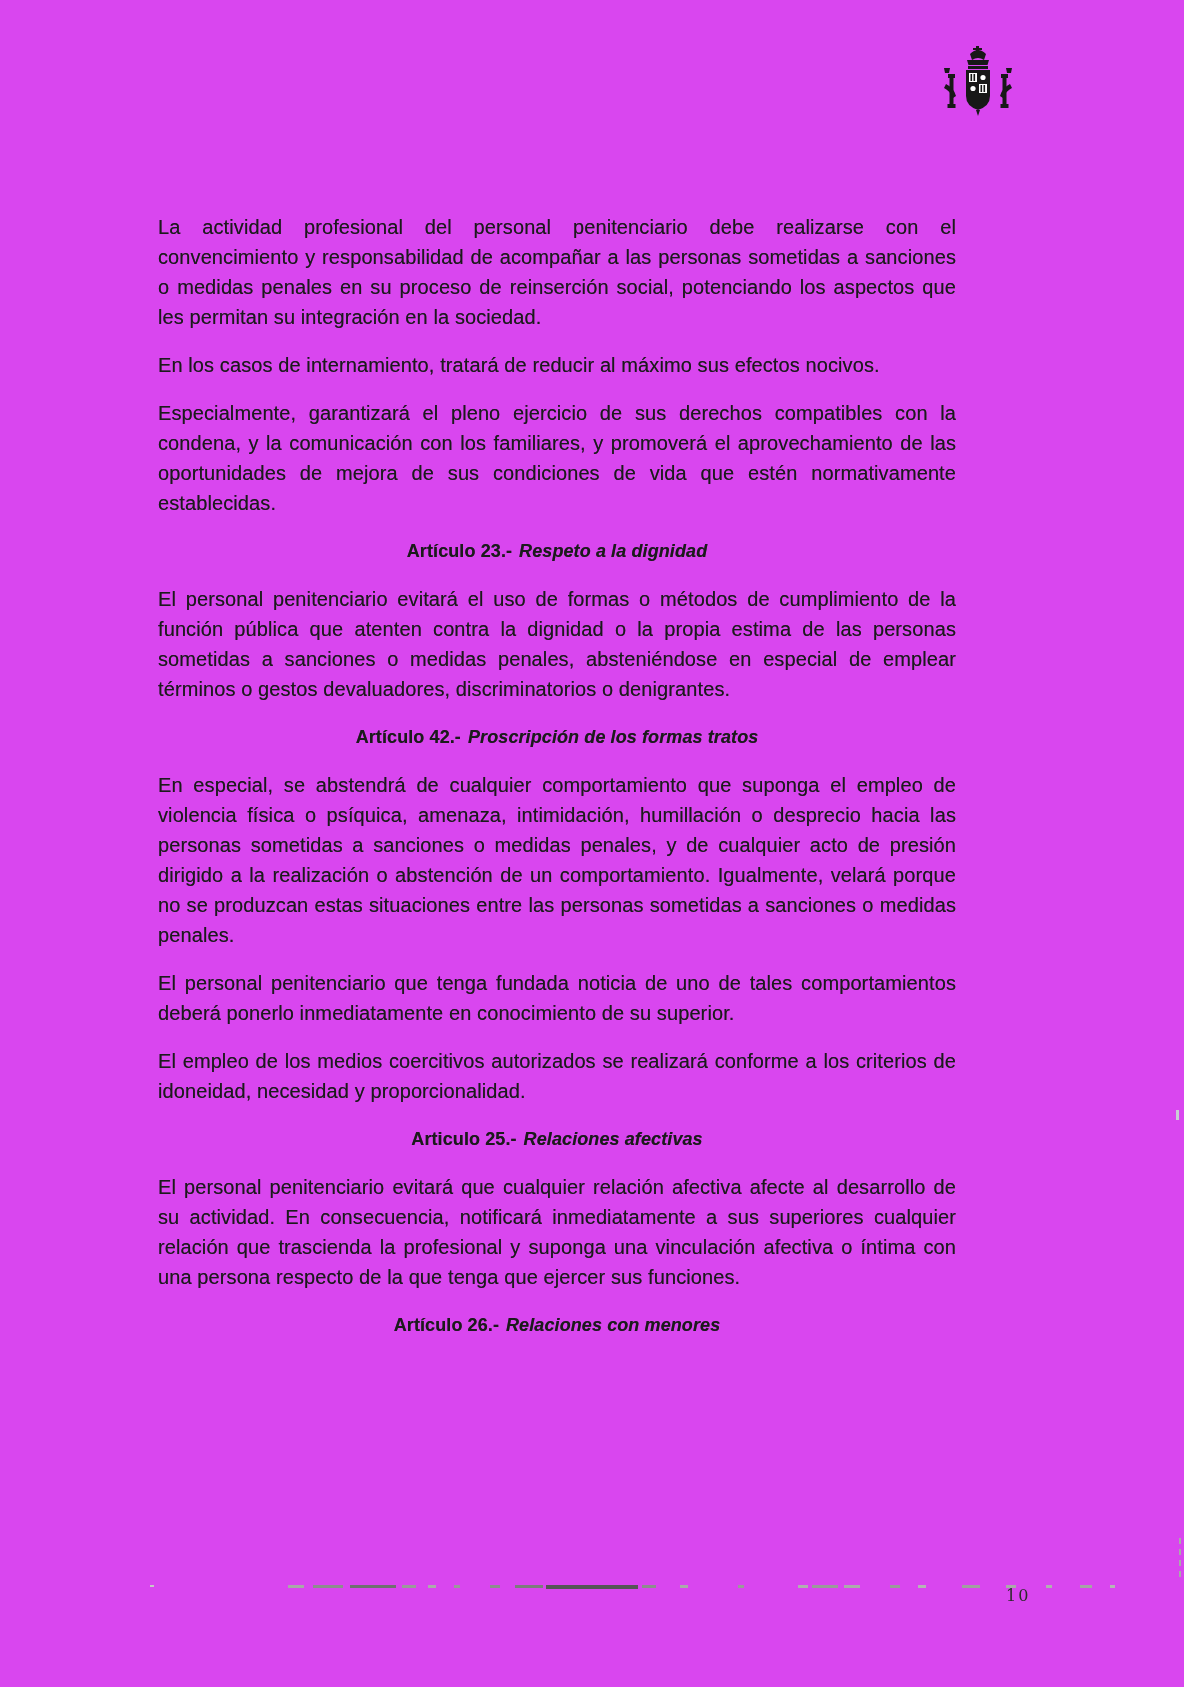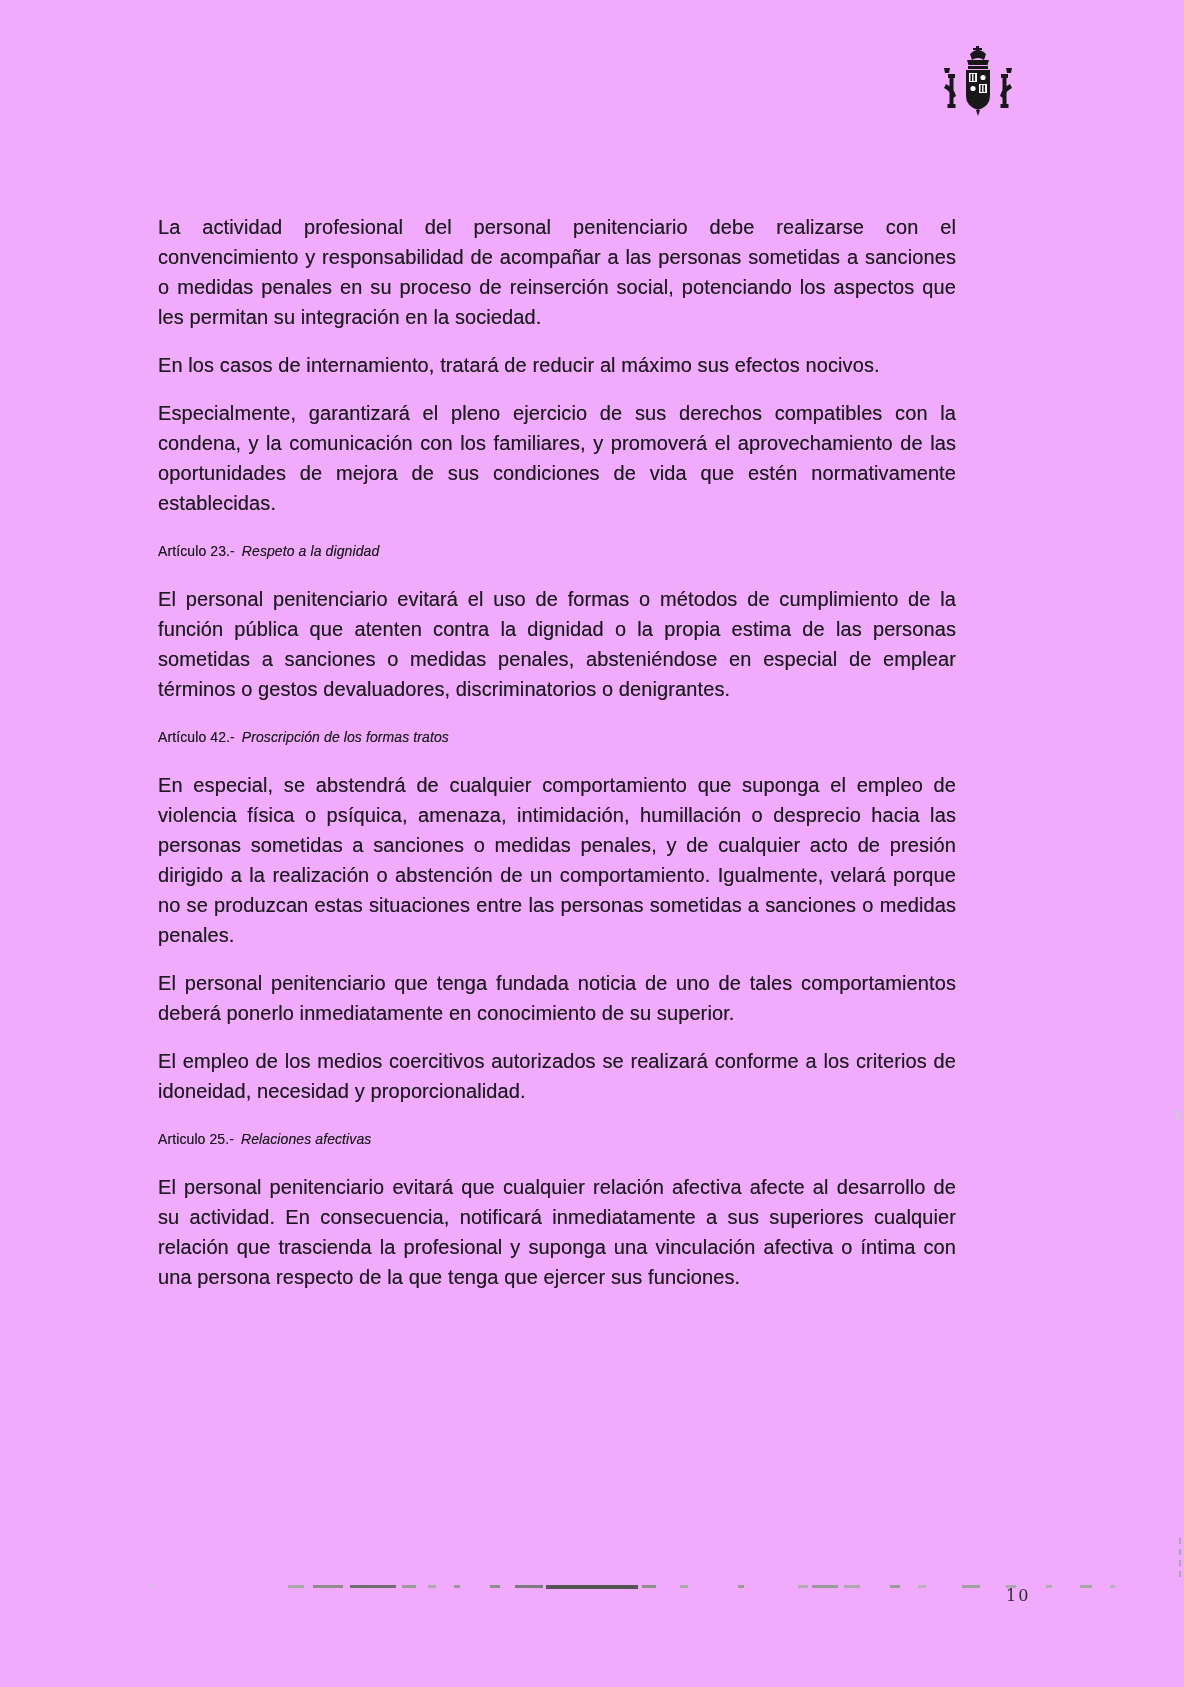--- a/index.html
+++ b/index.html
@@ -4,21 +4,21 @@
 <style>
   html, body {
     margin: 0;
     padding: 0;
     background: #e8e8e8;
   }
   .page {
     position: relative;
     width: 1184px;
     height: 1687px;
-    background: #f0abfc;
+    background: #d946ef;
     font-family: "Liberation Sans", sans-serif;
     color: #1b1b1b;
     overflow: hidden;
   }
   
   .emblem {
     position: absolute;
     left: 936px;
     top: 44px;
     width: 84px;
@@ -33,25 +33,25 @@
     font-size: 20px;
     line-height: 30px;
     text-align: justify;
     letter-spacing: 0.1px;
     text-shadow: 0 0 0.4px rgba(20,20,20,0.55);
   }
   .content p {
     margin: 0 0 18px 0;
   }
   .content h2 {
-    font-size: 14px;
+    font-size: 18px;
     line-height: 30px;
     margin: 10px 0 18px 0;
-    font-weight: normal;
-    text-align: left;
+    font-weight: bold;
+    text-align: center;
   }
   .h-title {
     font-style: italic;
     margin-left: 7px;
   }
   .seg { position: absolute; top: 0; height: 3px; background: #9a9a9a; }
   .artifact-line {
     position: absolute;
     left: 150px;
     top: 1585px;
@@ -150,20 +150,23 @@
     <p>El personal penitenciario que tenga fundada noticia de uno de tales comportamientos deberá ponerlo inmediatamente en conocimiento de su superior.</p>
 
     <p>El empleo de los medios coercitivos autorizados se realizará conforme a los criterios de idoneidad, necesidad y proporcionalidad.</p>
 
     <h2>
       <span>Articulo 25.-</span><span class="h-title">Relaciones afectivas</span>
     </h2>
 
     <p>El personal penitenciario evitará que cualquier relación afectiva afecte al desarrollo de su actividad. En consecuencia, notificará inmediatamente a sus superiores cualquier relación que trascienda la profesional y suponga una vinculación afectiva o íntima con una persona respecto de la que tenga que ejercer sus funciones.</p>
 
+    <h2>
+      <span>Artículo 26.-</span><span class="h-title">Relaciones con menores</span>
+    </h2>
 
   </div>
 
   <div class="artifact-line">
     <span class="seg" style="left:0px; width:4px; height:2px; background:#c7c7c7;"></span>
     <span class="seg" style="left:138px; width:16px; background:#a8a8a8;"></span>
     <span class="seg" style="left:163px; width:30px; background:#8d8d8d;"></span>
     <span class="seg" style="left:200px; width:46px; background:#6f6f6f;"></span>
     <span class="seg" style="left:252px; width:14px; background:#9a9a9a;"></span>
     <span class="seg" style="left:278px; width:8px; background:#ababab;"></span>

